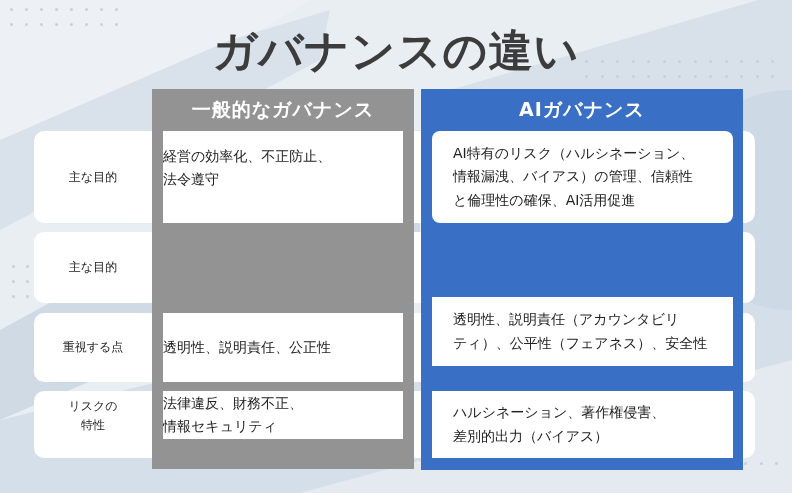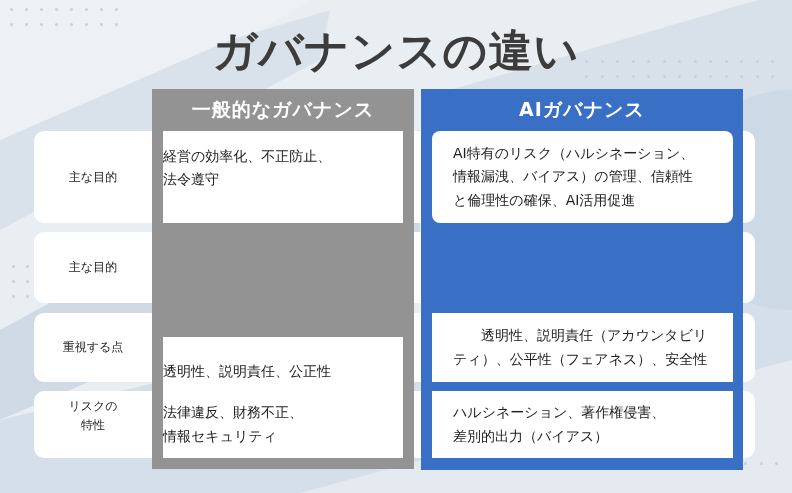--- a/index.html
+++ b/index.html
@@ -144,27 +144,27 @@
 <div class="row-label" style="top:131px;height:92px;">主な目的</div>
 <div class="row-label" style="top:232px;height:71px;">主な目的</div>
 <div class="row-label" style="top:313px;height:69px;text-align:center;">重視する点</div>
 <div class="row-label" style="top:391px;height:50px;white-space:pre-line;">リスクの
 特性</div>
 
 <div class="col general">
   <div class="col-head">一般的なガバナンス</div>
   <div class="cell top" style="top:42px;height:92px;white-space:pre-line;padding-top:14px;">経営の効率化、不正防止、
 法令遵守</div>
-  <div class="cell" style="top:224px;height:69px;white-space:pre-line;margin-top:24px;">透明性、説明責任、公正性</div>
-  <div class="cell" style="top:302px;height:67px;white-space:pre-line;">法律違反、財務不正、
+  <div class="cell" style="top:224px;height:69px;white-space:pre-line;">透明性、説明責任、公正性</div>
+  <div class="cell" style="top:302px;height:48px;white-space:pre-line;">法律違反、財務不正、
 情報セキュリティ</div>
 </div>
 
 <div class="col ai">
   <div class="col-head">AIガバナンス</div>
   <div class="cell" style="top:42px;height:92px;white-space:pre-line;border-radius:8px;">AI特有のリスク（ハルシネーション、
 情報漏洩、バイアス）の管理、信頼性
 と倫理性の確保、AI活用促進</div>
-  <div class="cell" style="top:224px;height:69px;white-space:pre-line;text-align:right;">透明性、説明責任（アカウンタビリ
+  <div class="cell" style="top:208px;height:69px;white-space:pre-line;">透明性、説明責任（アカウンタビリ
 ティ）、公平性（フェアネス）、安全性</div>
   <div class="cell" style="top:302px;height:67px;white-space:pre-line;">ハルシネーション、著作権侵害、
 差別的出力（バイアス）</div>
 </div>
 
 </body></html>

